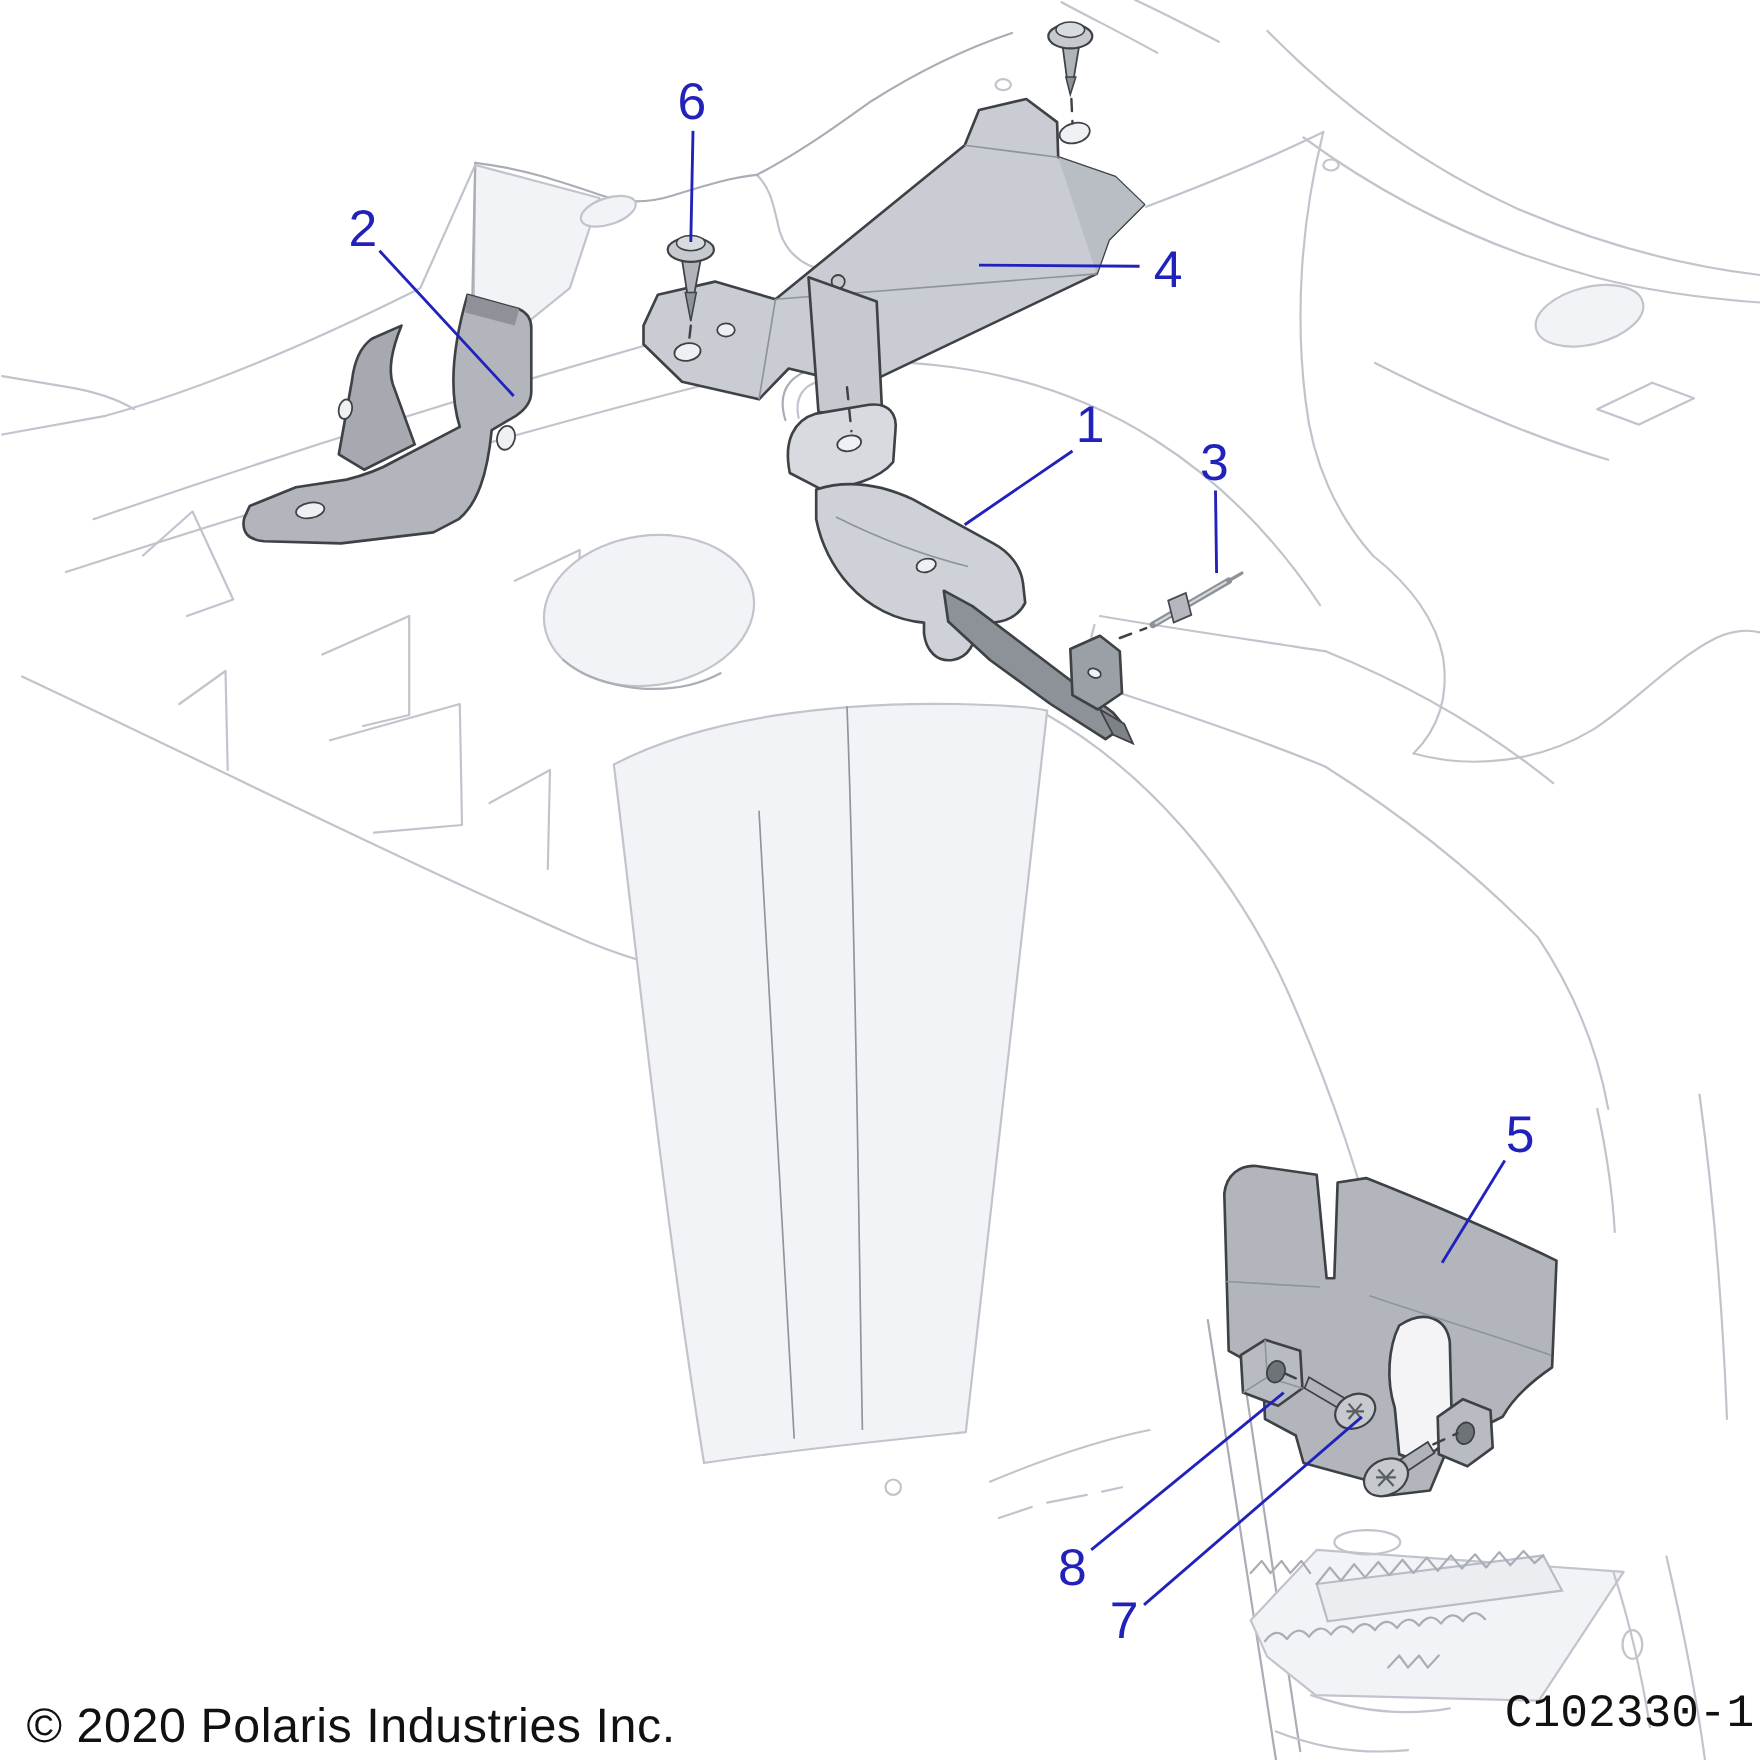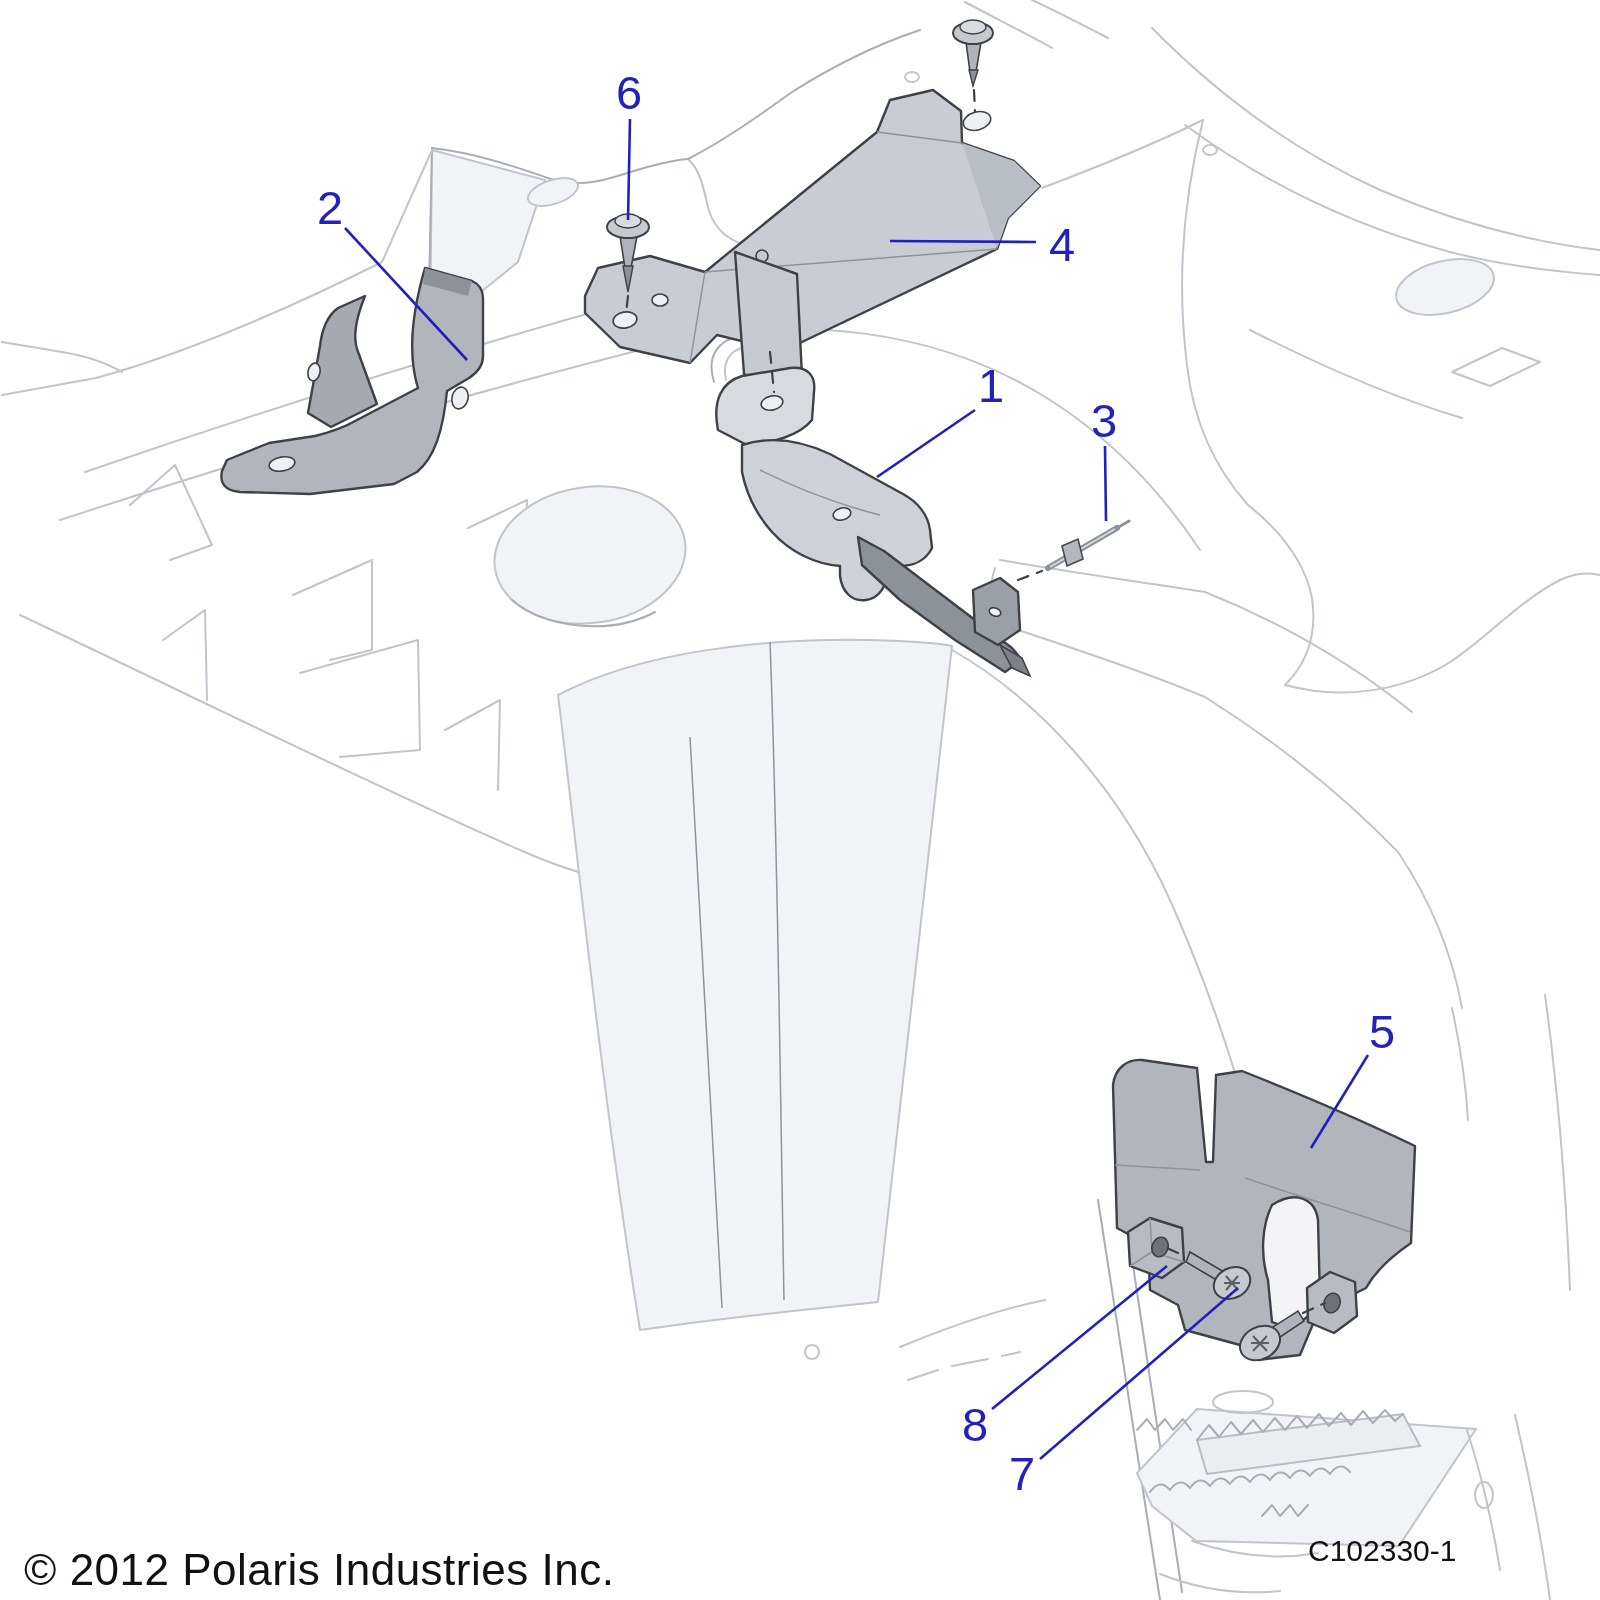--- a/index.html
+++ b/index.html
@@ -2,21 +2,21 @@
 <html><head>
 <meta charset="utf-8">
 <style>
   html,body{margin:0;padding:0;background:#ffffff;}
   body{width:1600px;height:1600px;overflow:hidden;position:relative;
        font-family:"Liberation Sans",sans-serif;}
   .stage{position:absolute;left:0;top:0;width:1600px;height:1600px;}
   svg{position:absolute;left:0;top:0;}
   .footer-text{position:absolute;color:#111111;white-space:nowrap;}
   .copyright{left:24px;top:1545px;font-size:44px;letter-spacing:0.5px;}
-  .diagram-code{left:1308px;top:1534px;font-size:30px;}
+  .diagram-code{left:1368px;top:1534px;font-size:42px;font-family:Liberation Mono, monospace;}
   
   .bgline{fill:none;stroke:#c2c4cd;stroke-width:2;stroke-linecap:round;stroke-linejoin:round;}
   .bgline2{fill:none;stroke:#aaadb6;stroke-width:2;stroke-linecap:round;stroke-linejoin:round;}
   .bgfill{fill:#f2f3f6;stroke:#c2c4cd;stroke-width:2;stroke-linejoin:round;}
   .part{stroke:#3e4146;stroke-width:2.4;stroke-linejoin:round;}
   .hole{fill:#eef0f3;stroke:#3e4146;stroke-width:1.6;}
   .crease{fill:none;stroke:#8f939a;stroke-width:1.5;}
   .dash{fill:none;stroke:#3e4146;stroke-width:2.2;stroke-dasharray:11 9;stroke-linecap:round;}
 </style>
 </head>
@@ -218,16 +218,16 @@
         <text x="1382" y="1031" text-anchor="middle" dominant-baseline="central" fill="#2222bb" font-size="47" font-family="&quot;Liberation Sans&quot;, sans-serif">5</text>
         <line x1="630" y1="119" x2="628" y2="220" stroke="#2222bb" stroke-width="2.6"></line>
         <text x="629" y="92" text-anchor="middle" dominant-baseline="central" fill="#2222bb" font-size="47" font-family="&quot;Liberation Sans&quot;, sans-serif">6</text>
         <line x1="1040" y1="1459" x2="1238" y2="1288" stroke="#2222bb" stroke-width="2.6"></line>
         <text x="1022" y="1473" text-anchor="middle" dominant-baseline="central" fill="#2222bb" font-size="47" font-family="&quot;Liberation Sans&quot;, sans-serif">7</text>
         <line x1="992" y1="1409" x2="1167" y2="1266" stroke="#2222bb" stroke-width="2.6"></line>
         <text x="975" y="1424" text-anchor="middle" dominant-baseline="central" fill="#2222bb" font-size="47" font-family="&quot;Liberation Sans&quot;, sans-serif">8</text>
       </g>
 </svg>
 
-<div class="footer-text copyright">© 2012 Polaris Industries Inc.</div>
+<div class="footer-text copyright">© 2020 Polaris Industries Inc.</div>
 <div class="footer-text diagram-code">C102330-1</div>
 
 </div>
 
 </body></html>

